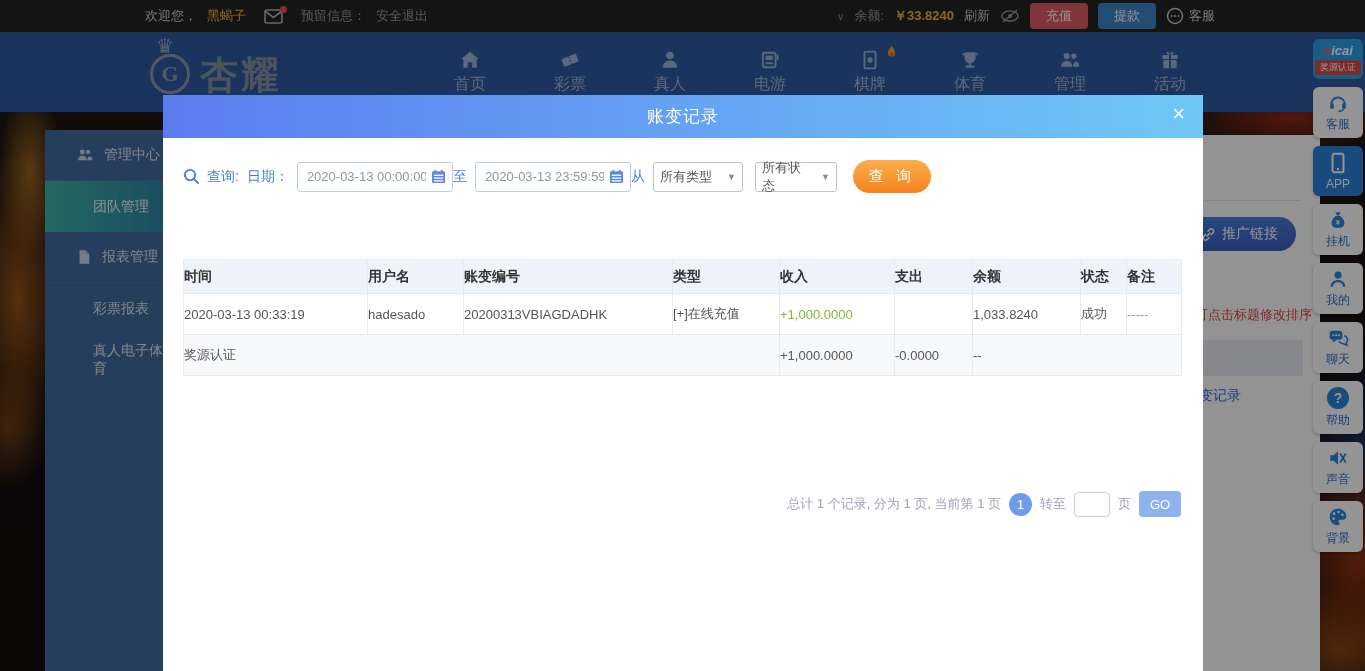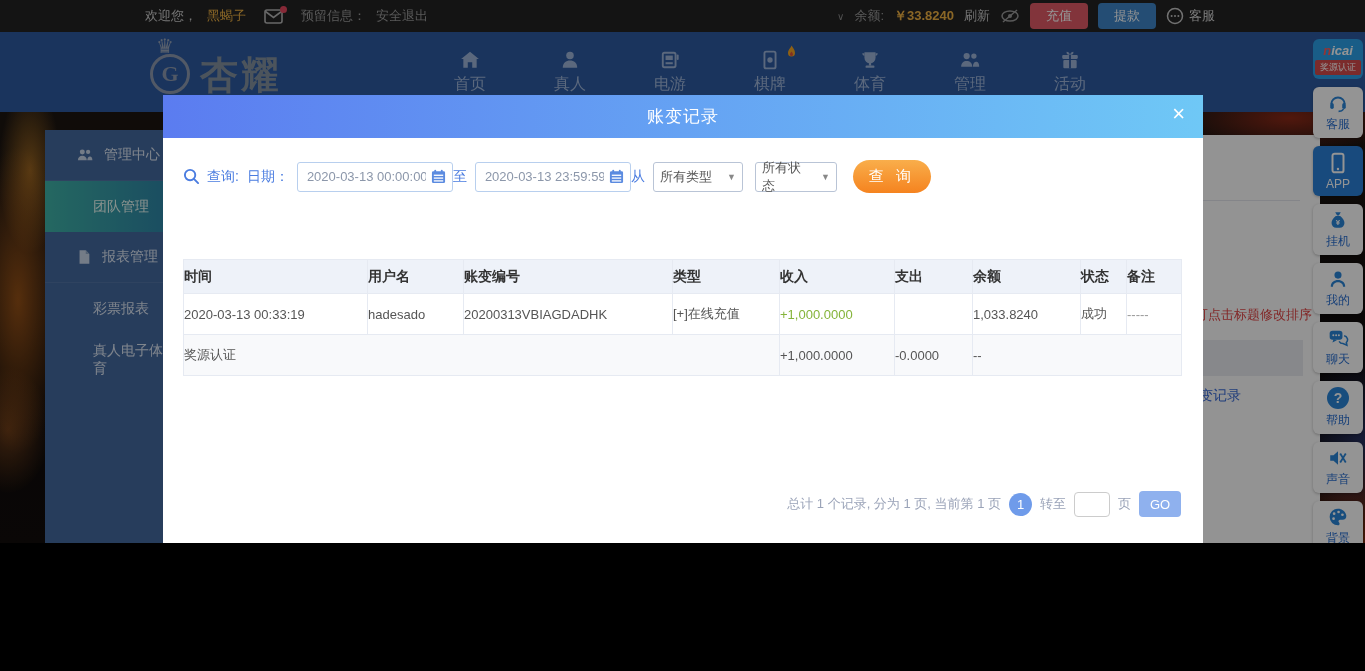--- a/index.html
+++ b/index.html
@@ -1,18 +1,18 @@
 <!DOCTYPE html>
 <html><head>
 <meta charset="utf-8">
 <style>
   * { margin:0; padding:0; box-sizing:border-box; }
   html,body { width:1365px; height:671px; overflow:hidden; background:#000; }
   body { font-family:"Liberation Sans","DejaVu Sans",sans-serif; }
-  .stage { position:relative; width:1365px; height:543px; overflow:hidden; }
+  .stage { position:relative; width:1365px; height:671px; overflow:hidden; }
 
   
   .bg-photo { position:absolute; inset:0;
     background:
       radial-gradient(150px 45px at 1290px 118px, rgba(160,45,25,.85), transparent 75%),
       radial-gradient(70px 220px at 18px 300px, rgba(235,125,30,.6), transparent 70%),
       radial-gradient(45px 120px at 30px 170px, rgba(245,160,45,.55), transparent 70%),
       radial-gradient(60px 90px at 8px 430px, rgba(200,110,40,.45), transparent 70%),
       radial-gradient(110px 160px at 1358px 560px, rgba(225,75,20,.6), transparent 72%),
       radial-gradient(90px 120px at 1362px 440px, rgba(55,75,160,.55), transparent 72%),
@@ -175,20 +175,29 @@
     </div>
     <nav class="nav-items">
       <div class="nav-item">
         <svg width="22" height="20" viewBox="0 0 18 18" fill="#9db4d8">
           <path d="M9 1.5 L17 8 L15 8 L15 16 L11 16 L11 11 L7 11 L7 16 L3 16 L3 8 L1 8 Z"></path>
         </svg>
         <span class="nlabel">首页</span>
       </div>
       <div class="nav-item">
         <svg width="22" height="20" viewBox="0 0 18 18" fill="#9db4d8">
+          <g transform="rotate(-22 9 9)">
+              <rect x="2" y="5.5" width="14" height="7.5" rx="1.2"></rect>
+          <line x1="9" y1="6" x2="9" y2="13" stroke="#2d5aa0" stroke-width="1" stroke-dasharray="1.5 1.5"></line>
+            </g>
+        </svg>
+        <span class="nlabel">彩票</span>
+      </div>
+      <div class="nav-item">
+        <svg width="22" height="20" viewBox="0 0 18 18" fill="#9db4d8">
           <circle cx="9" cy="5" r="3.4"></circle>
             <path d="M2.5 16 C2.5 11.5 5.5 9.5 9 9.5 C12.5 9.5 15.5 11.5 15.5 16 Z"></path>
         </svg>
         <span class="nlabel">真人</span>
       </div>
       <div class="nav-item">
         <svg width="22" height="20" viewBox="0 0 18 18">
           <rect x="2.5" y="2.5" width="11.5" height="13" rx="1.5" fill="none" stroke="#9db4d8" stroke-width="1.7"></rect>
           <rect x="5" y="5" width="6.5" height="4" fill="#9db4d8"></rect>
           <rect x="5" y="11" width="6.5" height="1.8" fill="#9db4d8"></rect>
@@ -260,20 +269,26 @@
     <div class="sb-item child">
       <span>彩票报表</span>
     </div>
     <div class="sb-item child">
       <span>真人电子体育</span>
     </div>
   </div>
 
   <div class="content">
     <div class="content-divider"></div>
+    <button class="promo-btn">
+      <svg width="15" height="15" viewBox="0 0 16 16">
+        <path d="M6.5 9.5 L9.5 6.5 M5 8 L3 10 A2.5 2.5 0 0 0 6.5 13.5 L8.5 11.5 M11 8 L13 6 A2.5 2.5 0 0 0 9.5 2.5 L7.5 4.5" fill="none" stroke="#fff" stroke-width="1.6" stroke-linecap="round"></path>
+      </svg>
+      <span>推广链接</span>
+    </button>
     <div class="sort-hint">可点击标题修改排序</div>
     <div class="tab-box"></div>
     <div class="tab-text">账变记录</div>
   </div>
 
   <div class="widgets">
     <div class="wbadge">
       <div class="btitle">nicai</div>
       <div class="bsub">奖源认证</div>
     </div>

